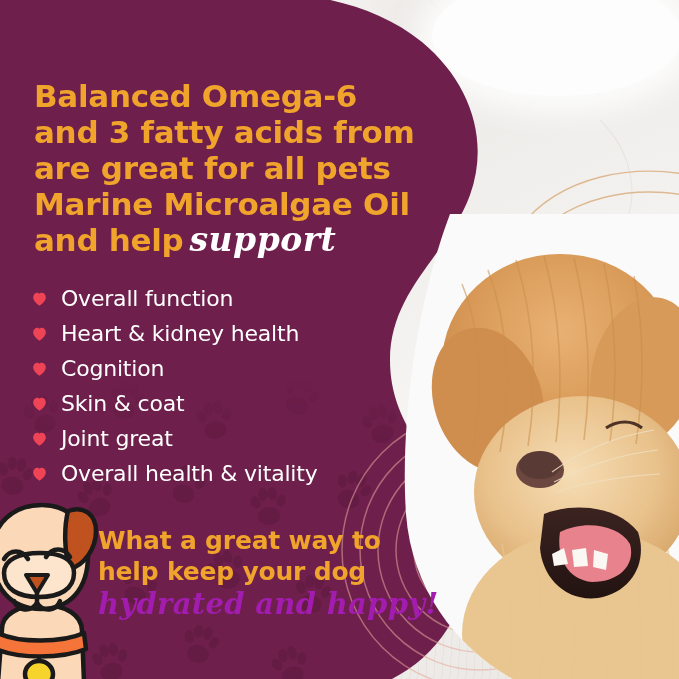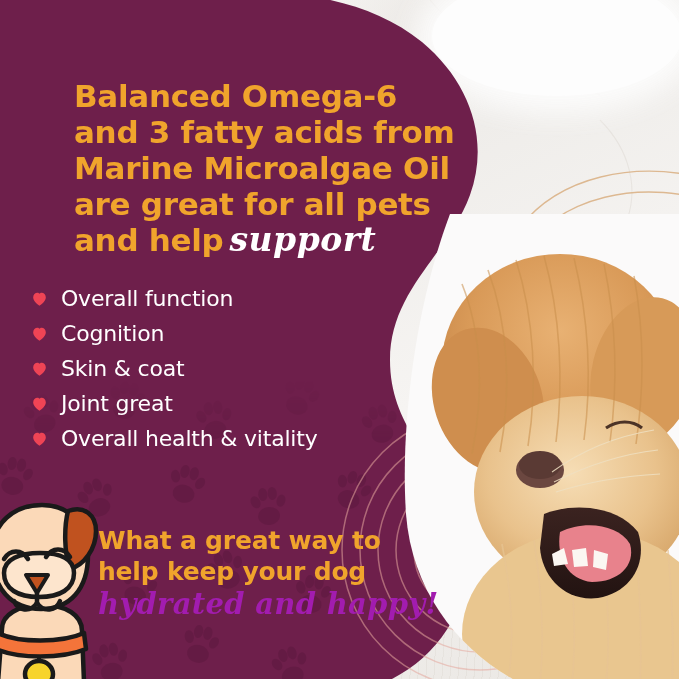--- a/index.html
+++ b/index.html
@@ -78,21 +78,21 @@
   .photo-inner{position:absolute;inset:0;}
 
   
   .headline{
     position:absolute;left:34px;top:78px;width:400px;
     color:#f0a42c;
     font-family:"DejaVu Sans", sans-serif;
     font-weight:700;font-size:31px;line-height:36px;
     letter-spacing:-.3px;
   }
-  .headline .line{white-space:nowrap;margin-left:40px;}
+  .headline .line{white-space:nowrap;}
   .script{
     font-family:"DejaVu Serif", serif;
     font-style:italic;font-weight:700;
     color:#ffffff;font-size:33px;
     letter-spacing:.5px;
     padding-left:6px;
   }
 
   .bullets{
     position:absolute;left:30px;top:281px;width:400px;
@@ -306,35 +306,43 @@
           <path d="M202,336 L216,340 L214,356 L201,353 Z"></path>
         </g>
       </g>
     </svg>
   </div>
 
 
   <div class="headline">
     <div class="line">Balanced Omega-6</div>
     <div class="line">and 3 fatty acids from</div>
+    <div class="line">are great for all pets</div>
     <div class="line">Marine Microalgae Oil</div>
-    <div class="line">are great for all pets</div>
     <div class="line">
       <span>and help</span><span class="script">support</span>
     </div>
   </div>
 
   <div class="bullets">
     <div class="bullet">
       <span class="heart-ico">
         <svg width="19" height="19" viewBox="0 0 24 24">
             <path d="M12 21s-8-5.1-8-10.4C4 6.9 6.6 4.6 9.3 4.6c1.6 0 2.4.8 2.7 1.4.3-.6 1.1-1.4 2.7-1.4 2.7 0 5.3 2.3 5.3 6C20 15.9 12 21 12 21z" fill="currentColor"></path>
           </svg>
       </span>
       <span class="bullet-label">Overall function</span>
+    </div>
+    <div class="bullet">
+      <span class="heart-ico">
+        <svg width="19" height="19" viewBox="0 0 24 24">
+            <path d="M12 21s-8-5.1-8-10.4C4 6.9 6.6 4.6 9.3 4.6c1.6 0 2.4.8 2.7 1.4.3-.6 1.1-1.4 2.7-1.4 2.7 0 5.3 2.3 5.3 6C20 15.9 12 21 12 21z" fill="currentColor"></path>
+          </svg>
+      </span>
+      <span class="bullet-label">Heart &amp; kidney health</span>
     </div>
     <div class="bullet">
       <span class="heart-ico">
         <svg width="19" height="19" viewBox="0 0 24 24">
             <path d="M12 21s-8-5.1-8-10.4C4 6.9 6.6 4.6 9.3 4.6c1.6 0 2.4.8 2.7 1.4.3-.6 1.1-1.4 2.7-1.4 2.7 0 5.3 2.3 5.3 6C20 15.9 12 21 12 21z" fill="currentColor"></path>
           </svg>
       </span>
       <span class="bullet-label">Cognition</span>
     </div>
     <div class="bullet">

